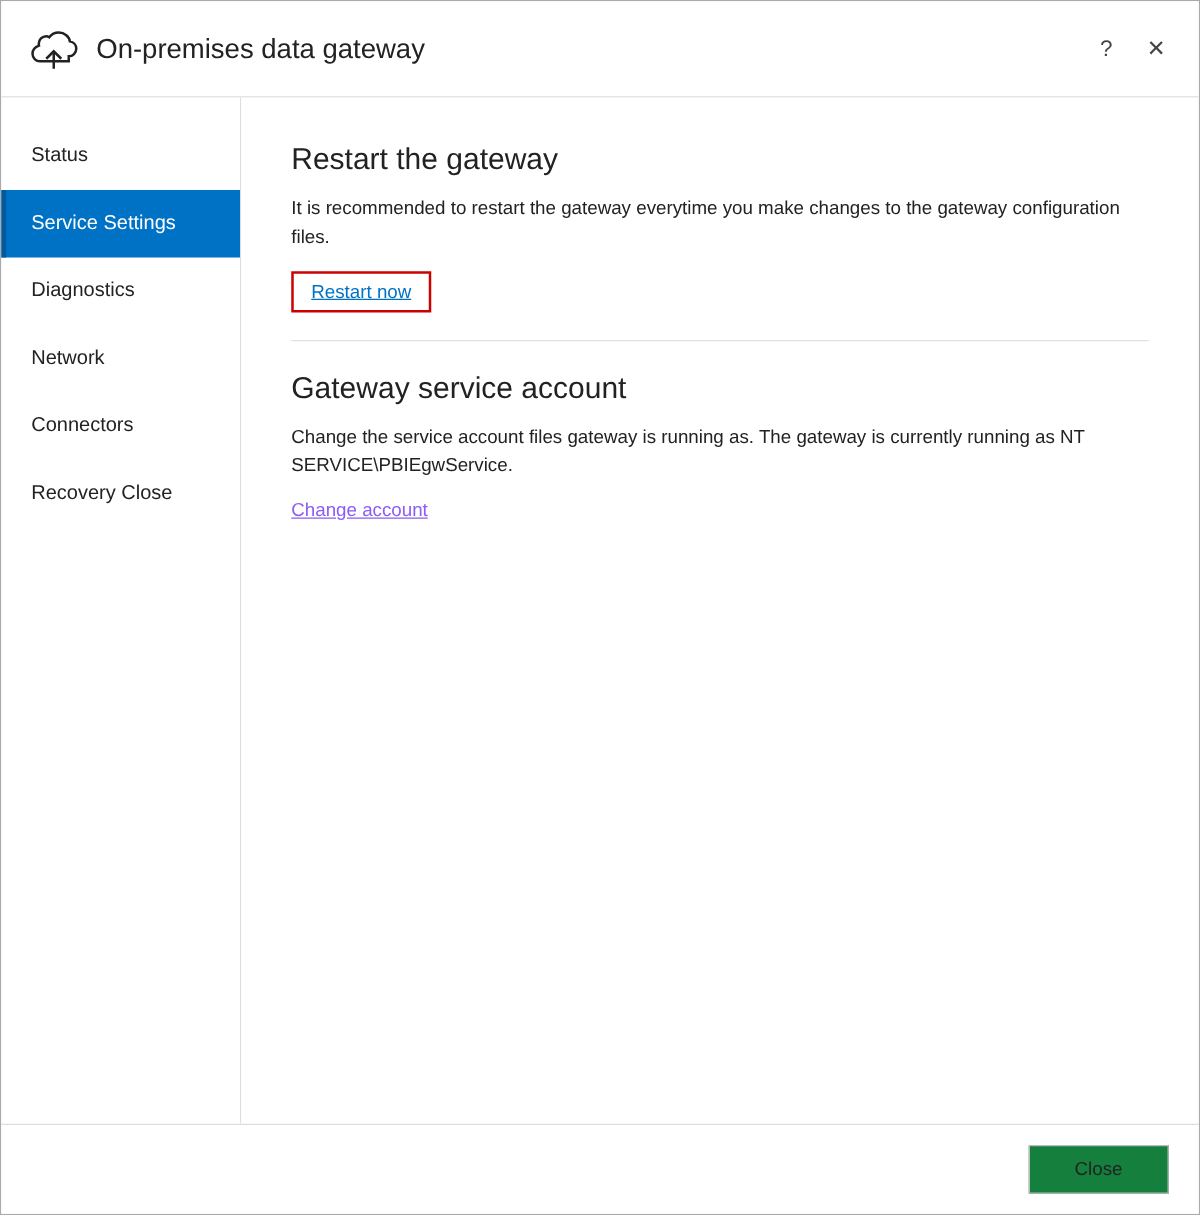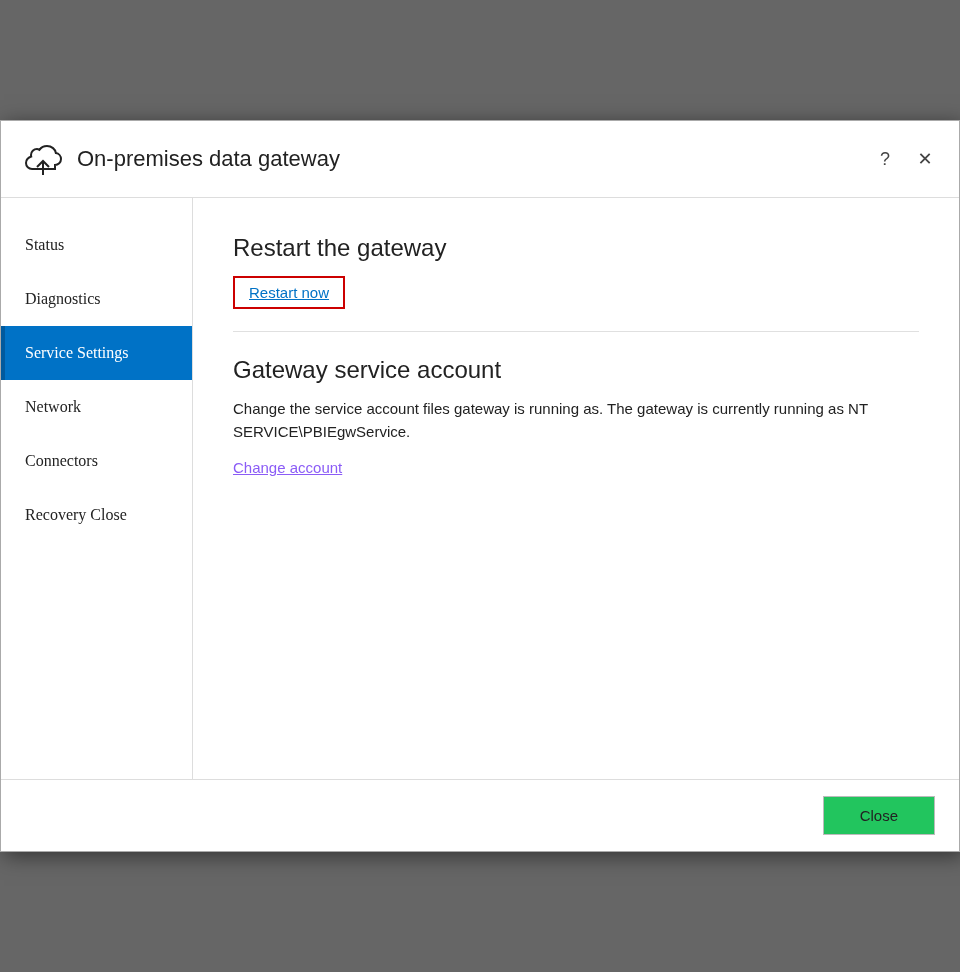--- a/index.html
+++ b/index.html
@@ -12,21 +12,21 @@
       background: #666;
       display: flex;
       justify-content: center;
       align-items: center;
       min-height: 100vh;
       font-family: 'Segoe UI', Arial, sans-serif;
     }
 
     .window {
       width: 960px;
-      height: 732px;
+      height: 972px;
       background: #fff;
       border: 1px solid #aaa;
       box-shadow: 4px 4px 20px rgba(0,0,0,0.5);
       display: flex;
       flex-direction: column;
     }
 
     
     .title-bar {
       display: flex;
@@ -77,21 +77,20 @@
       overflow: hidden;
     }
 
     
     .sidebar {
       width: 192px;
       border-right: 1px solid #ddd;
       background: #fff;
       flex-shrink: 0;
       padding-top: 20px;
-      font-family: Liberation Serif, serif;
     }
 
     .sidebar-item {
       padding: 18px 20px;
       font-size: 16px;
       color: #222;
       cursor: pointer;
       border-left: 4px solid transparent;
     }
 
@@ -153,21 +152,21 @@
     .footer {
       border-top: 1px solid #ddd;
       padding: 16px 24px;
       display: flex;
       justify-content: flex-end;
       background: #fff;
       flex-shrink: 0;
     }
 
     .close-btn {
-      background: #22c55e;
+      background: #15803d;
       border: 1px solid #bbb;
       padding: 10px 36px;
       font-size: 15px;
       cursor: pointer;
       color: #222;
     }
   </style>
 </head>
 <body>
 
@@ -186,41 +185,42 @@
       <button class="title-btn">✕</button>
     </div>
   </div>
 
   <div class="main-content">
 
     <div class="sidebar">
       <div class="sidebar-item">
         <span>Status</span>
       </div>
-      <div class="sidebar-item">
-        <span>Diagnostics</span>
-      </div>
       <div class="sidebar-item active">
         <span>Service Settings</span>
       </div>
       <div class="sidebar-item">
+        <span>Diagnostics</span>
+      </div>
+      <div class="sidebar-item">
         <span>Network</span>
       </div>
       <div class="sidebar-item">
         <span>Connectors</span>
       </div>
       <div class="sidebar-item">
         <span>Recovery Close</span>
       </div>
     </div>
 
     <div class="content-panel">
 
       
       <h2 class="section-title">Restart the gateway</h2>
+      <p class="section-desc">It is recommended to restart the gateway everytime you make changes to the gateway configuration files.</p>
       <a class="restart-now-link">Restart now</a>
 
       <hr class="divider">
 
       
       <h2 class="section-title">Gateway service account</h2>
       <p class="section-desc">Change the service account files gateway is running as. The gateway is currently running as NT SERVICE\PBIEgwService.</p>
       <a class="change-account-link">Change account</a>
 
     </div>

